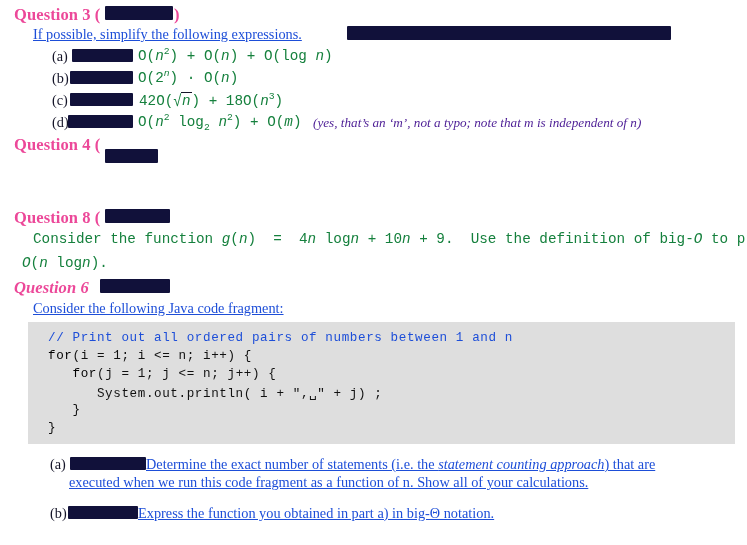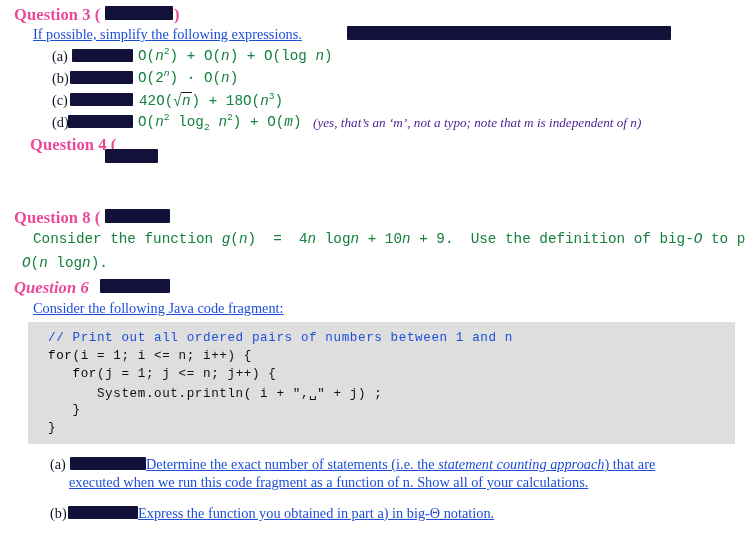--- a/index.html
+++ b/index.html
@@ -152,21 +152,21 @@
   </div>
 
   <div class="item-label" style="left:52px; top:114px;">(d)</div>
   <div class="redaction" style="left:68px; top:115px; width:65px; height:13px;"></div>
   <div class="expr" style="left:138px; top:114px;">
     <span class="op">O(</span><i>n</i><sup>2</sup><span class="op"> log</span><sub>2</sub><span class="op"> </span><i>n</i><sup>2</sup><span class="op">) + O(</span><i>m</i><span class="op">)</span>
   </div>
 
   <div class="note-italic" style="left:313px; top:115px;">(yes, that’s an ‘m’, not a typo; note that m is independent of n)</div>
 
-  <div class="q-heading" style="left:14px; top:135px;margin-left:16px;">
+  <div class="q-heading" style="left:14px; top:135px;">
     <span>Question 4 (</span>
   </div>
   <div class="redaction" style="left:105px; top:149px; width:53px; height:14px;"></div>
 
 
   <div class="q-heading" style="left:14px; top:208px;">
     <span>Question 8 (</span>
   </div>
   <div class="redaction" style="left:105px; top:209px; width:65px; height:14px;"></div>
 

